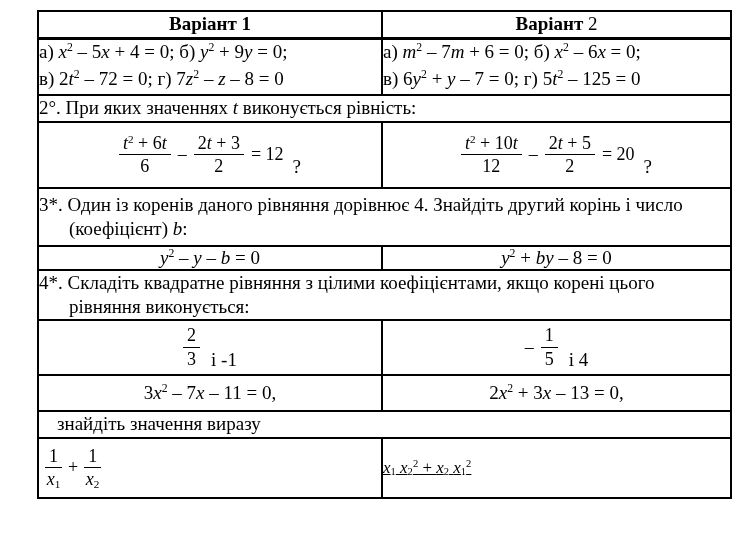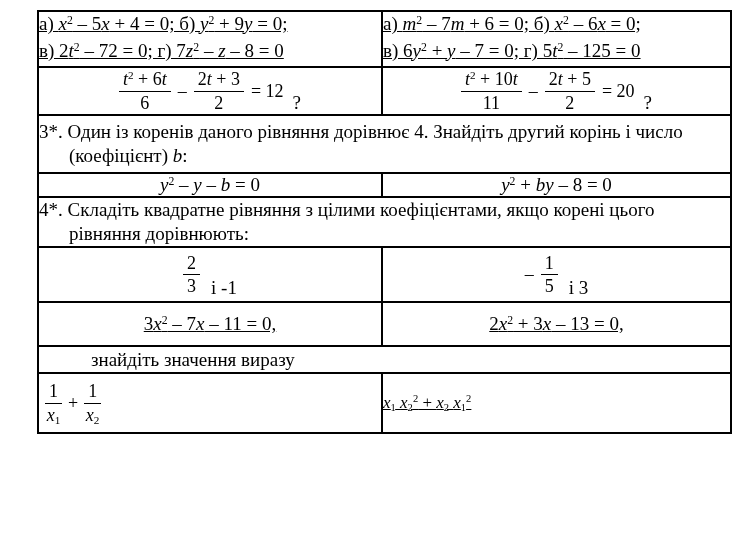--- a/index.html
+++ b/index.html
@@ -19,40 +19,40 @@
   table.ws th, table.ws td {
     border: 2px solid #000;
     padding: 0;
     vertical-align: middle;
     overflow: hidden;
   }
   table.ws th { border-bottom-width: 3px; }
 
   
   .rh27 { height: 27px; }
-  .rh28 { height: 44px; text-decoration: underline; }
+  .rh28 { height: 36px; }
   .rh30 { height: 16px; }
   .rh50 { height: 50px; }
   .rh53 { height: 58px; margin-top: 43px; }
   .rh55 { height: 55px; }
   .rh60 { height: 60px; }
-  .rh64 { height: 48px; }
+  .rh64 { height: 66px; }
 
   th.hdr { font-size: 19px; text-align: center; }
   th.hdr .w { font-weight: bold; }
   th.hdr .n-bold { font-weight: bold; }
   th.hdr .n-reg { font-weight: normal; }
 
   td.title { font-size: 19px; padding: 1px 5px; text-align: left; }
   td.title .line { display: block; line-height: 24px; }
   td.title .line.indent { margin-left: 30px; }
-  td.title.sub-indent { padding-left: 52px; }
+  td.title.sub-indent { padding-left: 18px; }
 
   td.eqlines { font-size: 19px; padding: 1px 6px; }
-  td.eqlines .line { display: block; line-height: 24px; white-space: nowrap; text-decoration: underline; }
+  td.eqlines .line { display: block; line-height: 24px; white-space: nowrap; }
 
   td.center-eq { font-size: 19px; text-align: center; }
 
   
   .frac { display: inline-block; vertical-align: middle; text-align: center; line-height: 1.12; }
   .frac .num { display: block; border-bottom: 1.6px solid #000; padding: 0 4px 1px 4px; }
   .frac .den { display: block; padding-top: 1px; }
 
   .eqrow {
     display: flex; align-items: center; justify-content: center;
@@ -76,33 +76,46 @@
 <body>
 
 <div class="sheet">
   <table class="ws">
     <colgroup>
         <col style="width:344px">
         <col style="width:349px">
       </colgroup>
 
     <tbody>
+        <tr class="rh27">
+      <th class="hdr">
+        <span class="w">Варіант</span>
+        <span class="n-bold">1</span>
+      </th>
+      <th class="hdr">
+        <span class="w">Варіант</span>
+        <span class="n-reg">2</span>
+      </th>
+    </tr>
 
 
     <tr class="rh50">
       <td class="eqlines">
         <span class="line">а) <i>x</i><sup>2</sup> – 5<i>x</i> + 4 = 0; б) <i>y</i><sup>2</sup> + 9<i>y</i> = 0;</span>
         <span class="line">в) 2<i>t</i><sup>2</sup> – 72 = 0; г) 7<i>z</i><sup>2</sup> – <i>z</i> – 8 = 0</span>
       </td>
       <td class="eqlines">
         <span class="line">а) <i>m</i><sup>2</sup> – 7<i>m</i> + 6 = 0; б) <i>x</i><sup>2</sup> – 6<i>x</i> = 0;</span>
         <span class="line">в) 6<i>y</i><sup>2</sup> + <i>y</i> – 7 = 0; г) 5<i>t</i><sup>2</sup> – 125 = 0</span>
       </td>
     </tr>
 
+    <tr class="rh27">
+      <td class="title" colspan="2">2°. При яких значеннях <i>t</i> виконується рівність:</td>
+    </tr>
 
     <tr class="rh64">
       <td>
         <div class="eqrow">
           <span class="frac">
             <span class="num"><i>t</i><sup>2</sup> + 6<i>t</i></span>
             <span class="den">6</span>
           </span>
           <span>–</span>
           <span class="frac">
@@ -110,21 +123,21 @@
             <span class="den">2</span>
           </span>
           <span>= 12</span>
           <span class="qmark">?</span>
         </div>
       </td>
       <td>
         <div class="eqrow">
           <span class="frac">
             <span class="num"><i>t</i><sup>2</sup> + 10<i>t</i></span>
-            <span class="den">11</span>
+            <span class="den">12</span>
           </span>
           <span>–</span>
           <span class="frac">
             <span class="num">2<i>t</i> + 5</span>
             <span class="den">2</span>
           </span>
           <span>= 20</span>
           <span class="qmark">?</span>
         </div>
       </td>
@@ -138,42 +151,42 @@
     </tr>
 
     <tr class="rh30">
       <td class="center-eq"><i>y</i><sup>2</sup> – <i>y</i> – <i>b</i> = 0</td>
       <td class="center-eq"><i>y</i><sup>2</sup> + <i>by</i> – 8 = 0</td>
     </tr>
 
     <tr class="rh50">
       <td class="title" colspan="2">
         <span class="line">4*. Складіть квадратне рівняння з цілими коефіцієнтами, якщо корені цього</span>
-        <span class="line indent">рівняння дорівнюють:</span>
+        <span class="line indent">рівняння виконується:</span>
       </td>
     </tr>
 
     <tr class="rh55">
       <td>
         <div class="eqrow">
           <span class="frac">
             <span class="num">2</span>
             <span class="den">3</span>
           </span>
           <span class="tail">і -1</span>
         </div>
       </td>
       <td>
         <div class="eqrow">
           <span>–</span>
           <span class="frac">
             <span class="num">1</span>
             <span class="den">5</span>
           </span>
-          <span class="tail">і 3</span>
+          <span class="tail">і 4</span>
         </div>
       </td>
     </tr>
 
 
     <tr class="rh28">
       <td class="center-eq">3<i>x</i><sup>2</sup> – 7<i>x</i> – 11 = 0,</td>
       <td class="center-eq">2<i>x</i><sup>2</sup> + 3<i>x</i> – 13 = 0,</td>
     </tr>
 

